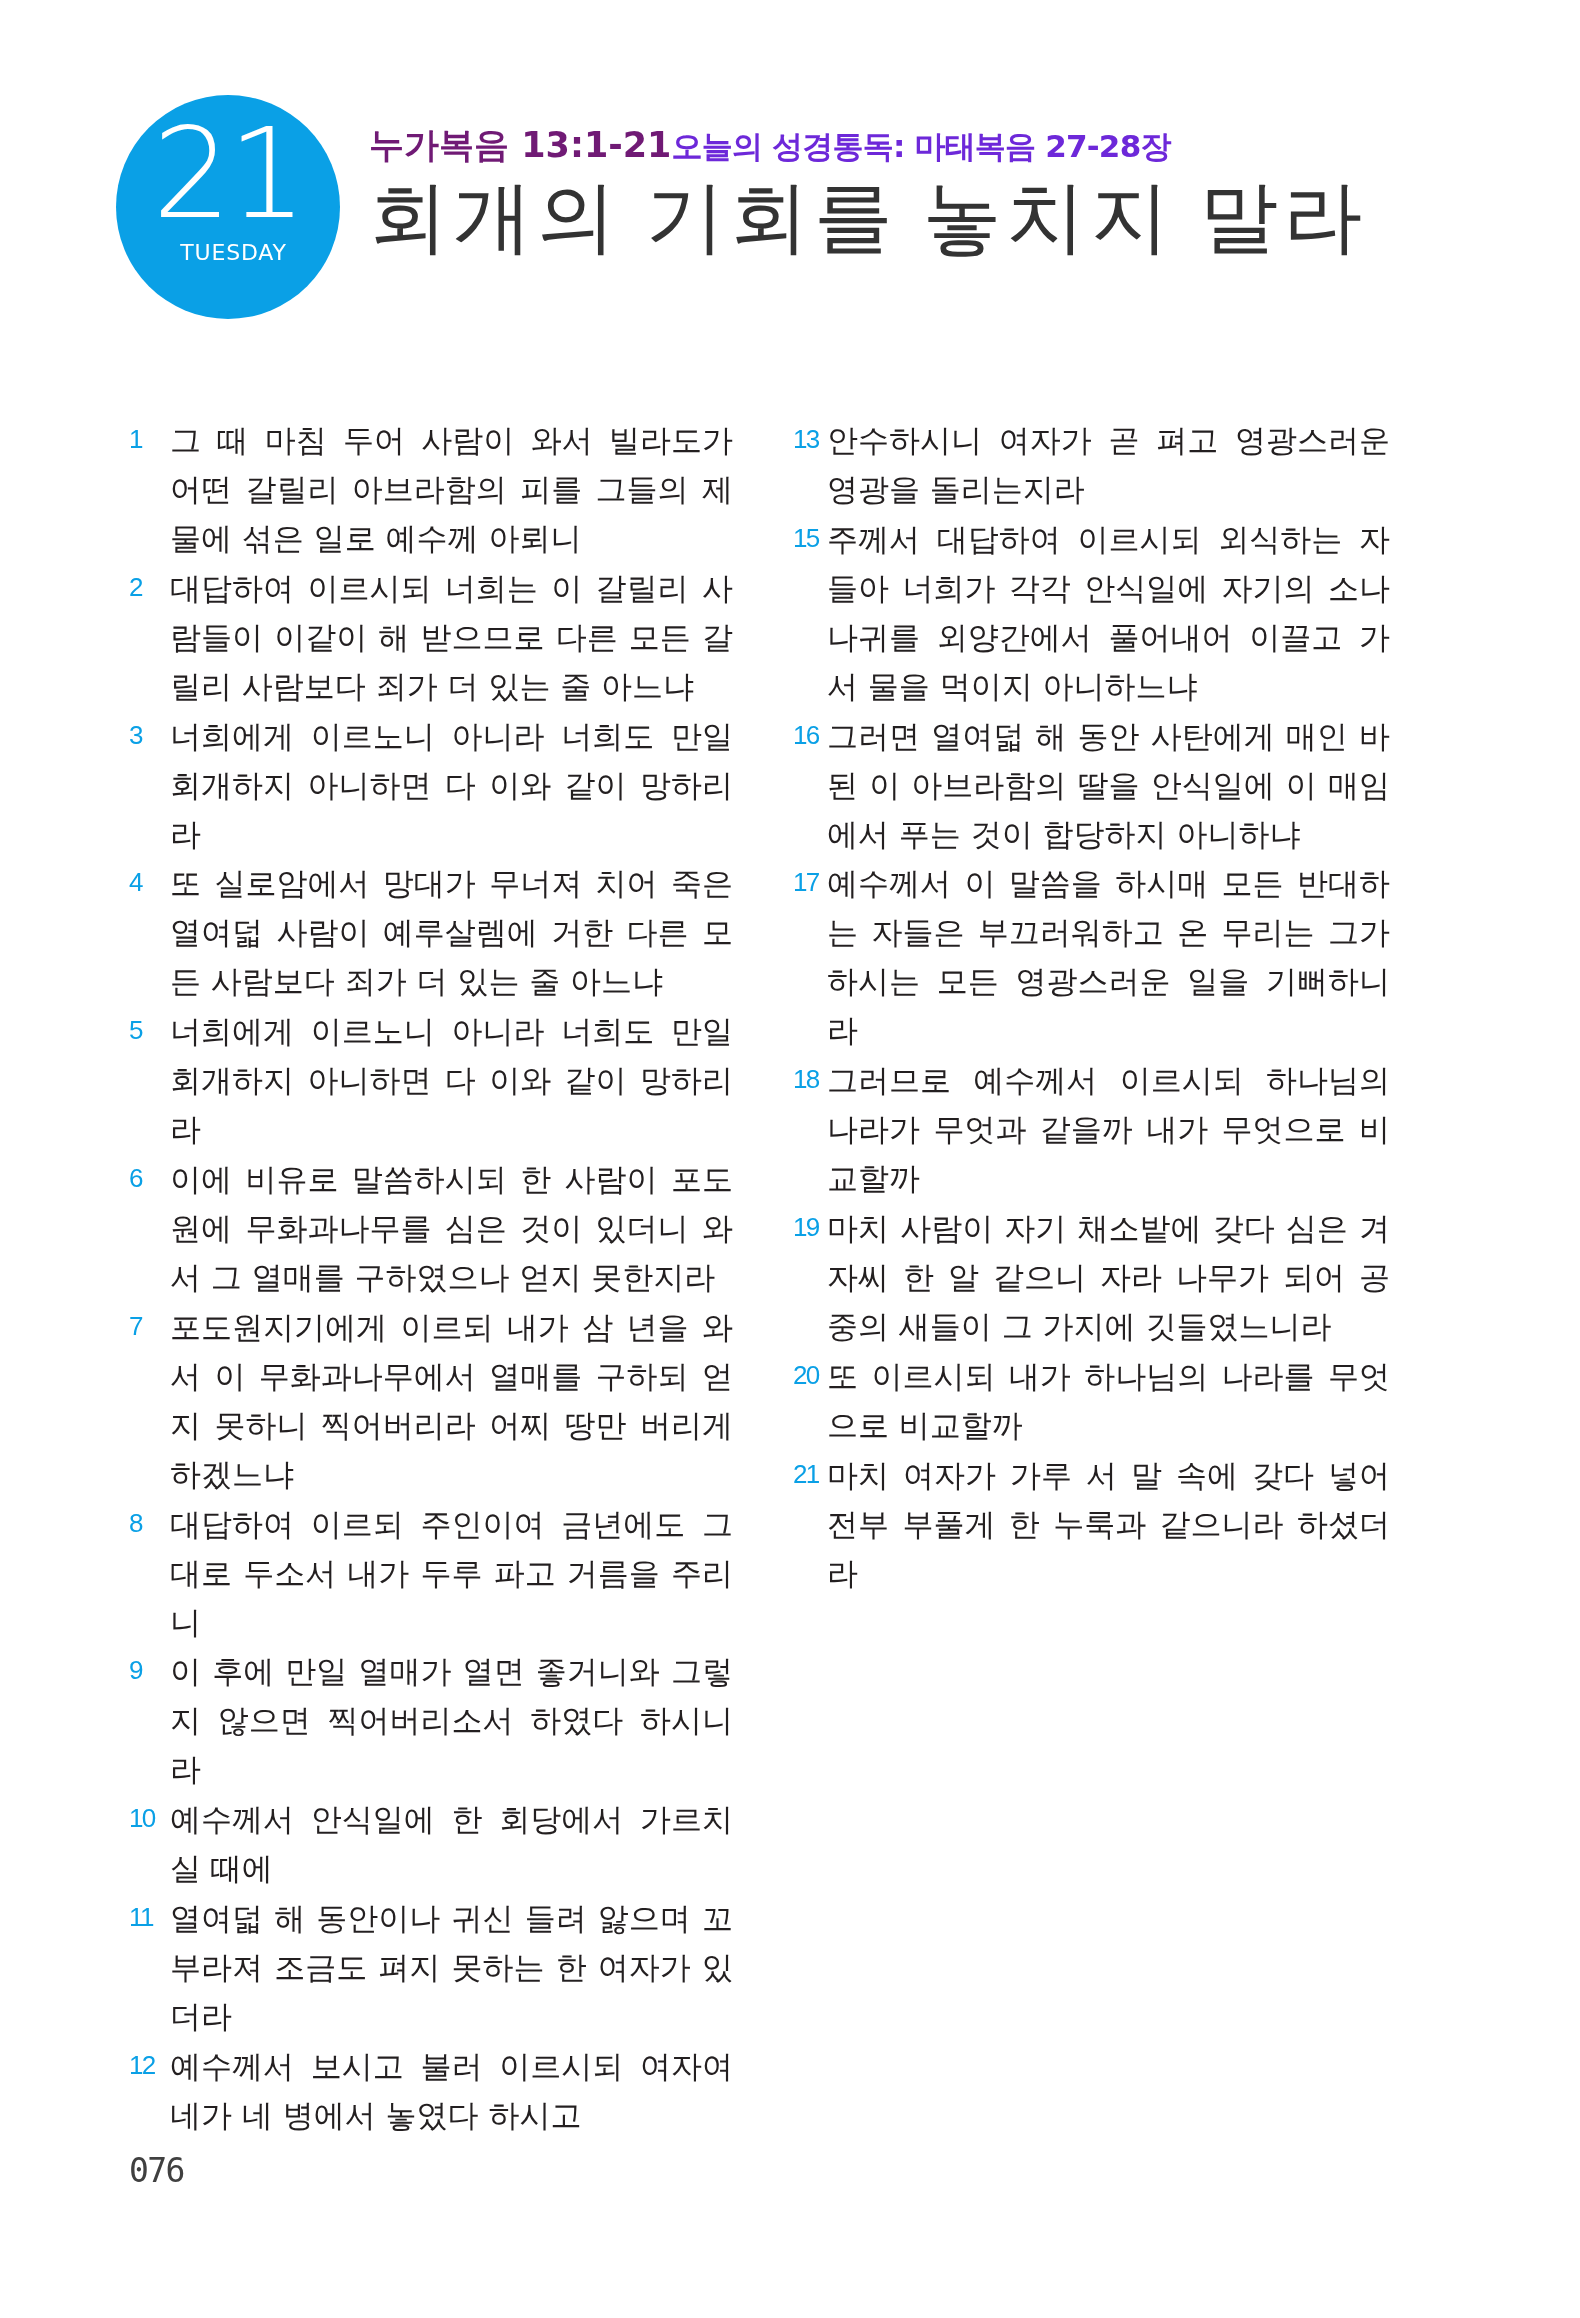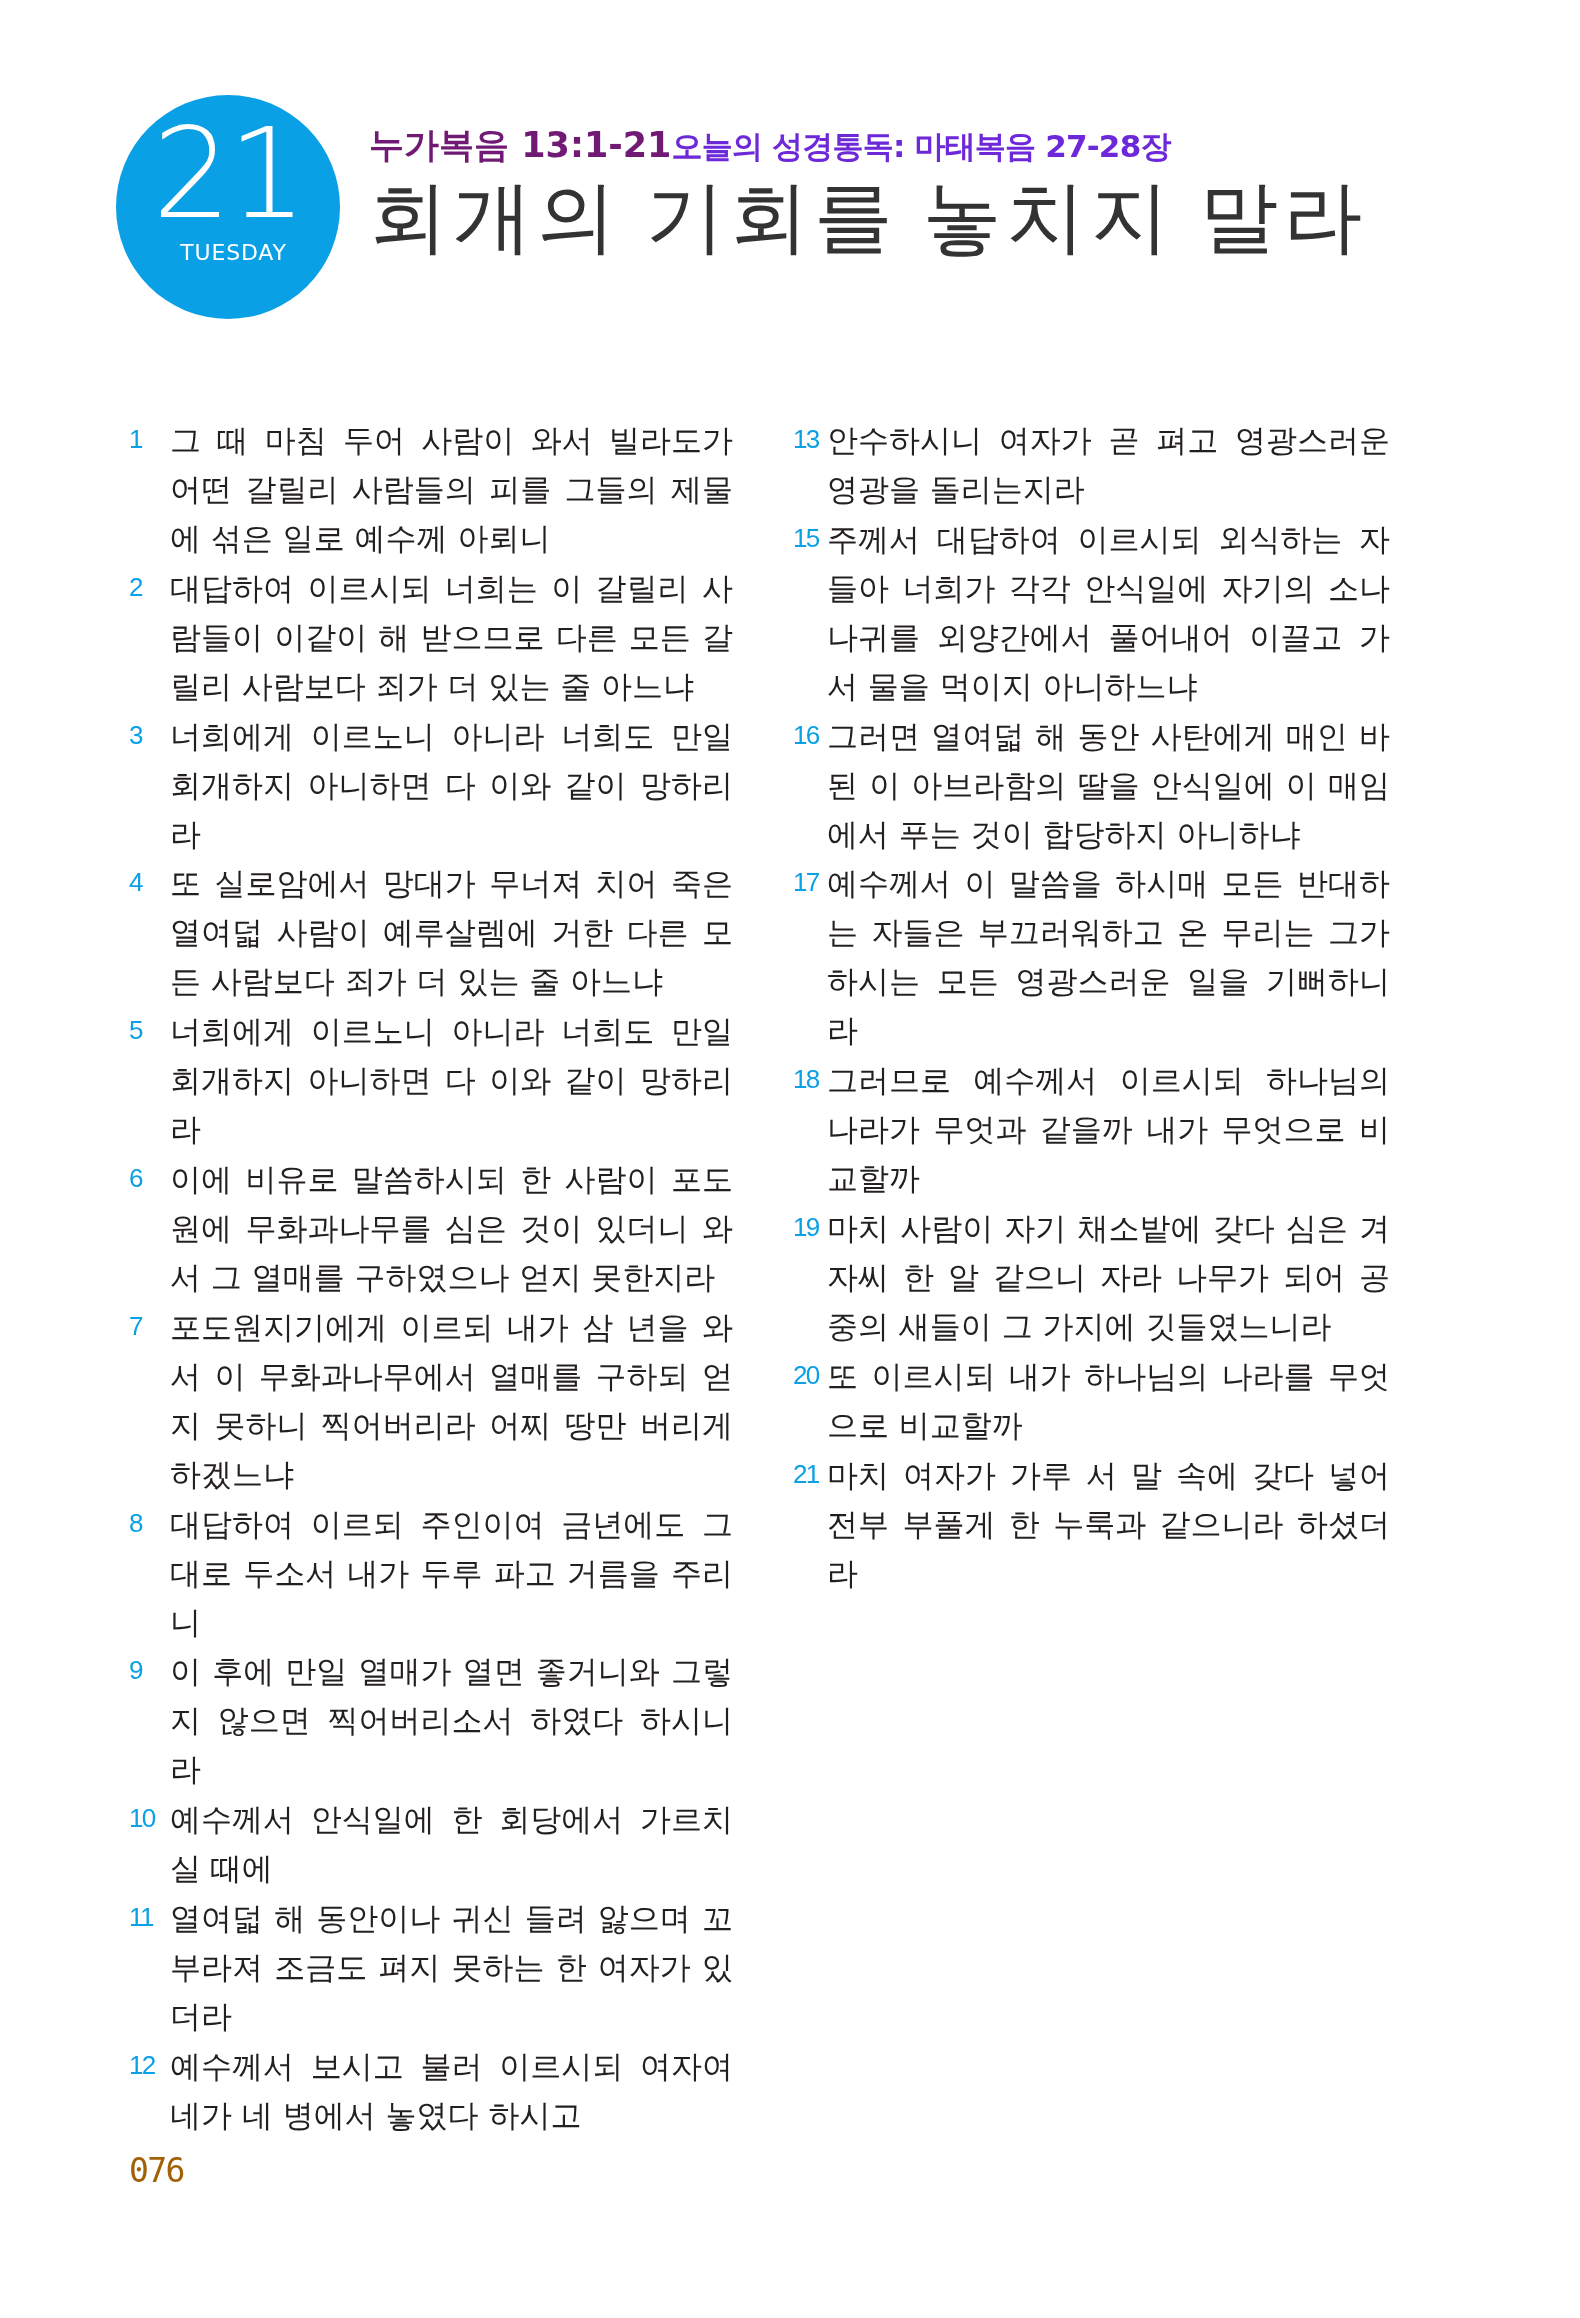--- a/index.html
+++ b/index.html
@@ -27,42 +27,42 @@
   .col-right { left: 781px; width: 609px; }
 
   .verse { position: relative; padding-left: 46px; font-size: 31px; line-height: 49px;
            text-align: justify; margin-bottom: 0.8px; color: #231f20; }
   .verse .num { position: absolute; left: 5px; top: 0; color: #0aa0e6;
                 font-family: "Liberation Sans", sans-serif; font-size: 26px; line-height: 46px;
                 letter-spacing: -1.6px; }
   .col-right .verse .num { left: 12px; }
   .verse .txt { display: block; }
 
-  .page-number { position: absolute; left: 129px; top: 2151px; font-size: 33px; color: #a16207;
+  .page-number { position: absolute; left: 129px; top: 2151px; font-size: 33px; color: #404040;
                  font-family: "DejaVu Sans Mono", monospace; letter-spacing: -1.6px; }
 </style>
 </head>
 <body>
 
 <div class="date-badge">
   <div class="day">21</div>
   <div class="weekday">TUESDAY</div>
 </div>
 
 <div class="header">
   <div class="subtitle">
     <span class="passage">누가복음 13:1-21</span><span class="reading">오늘의 성경통독: 마태복음 27-28장</span>
   </div>
   <div class="title">회개의 기회를 놓치지 말라</div>
 </div>
 
 <div class="column col-left">
   <div class="verse">
       <span class="num">1</span>
-      <span class="txt">그 때 마침 두어 사람이 와서 빌라도가 어떤 갈릴리 사람들의 피를 그들의 제물에 섞은 일로 예수께 아뢰니</span>
+      <span class="txt">그 때 마침 두어 사람이 와서 빌라도가 어떤 갈릴리 아브라함의 피를 그들의 제물에 섞은 일로 예수께 아뢰니</span>
     </div>
   <div class="verse">
       <span class="num">2</span>
       <span class="txt">대답하여 이르시되 너희는 이 갈릴리 사람들이 이같이 해 받으므로 다른 모든 갈릴리 사람보다 죄가 더 있는 줄 아느냐</span>
     </div>
   <div class="verse">
       <span class="num">3</span>
       <span class="txt">너희에게 이르노니 아니라 너희도 만일 회개하지 아니하면 다 이와 같이 망하리라</span>
     </div>
   <div class="verse">

